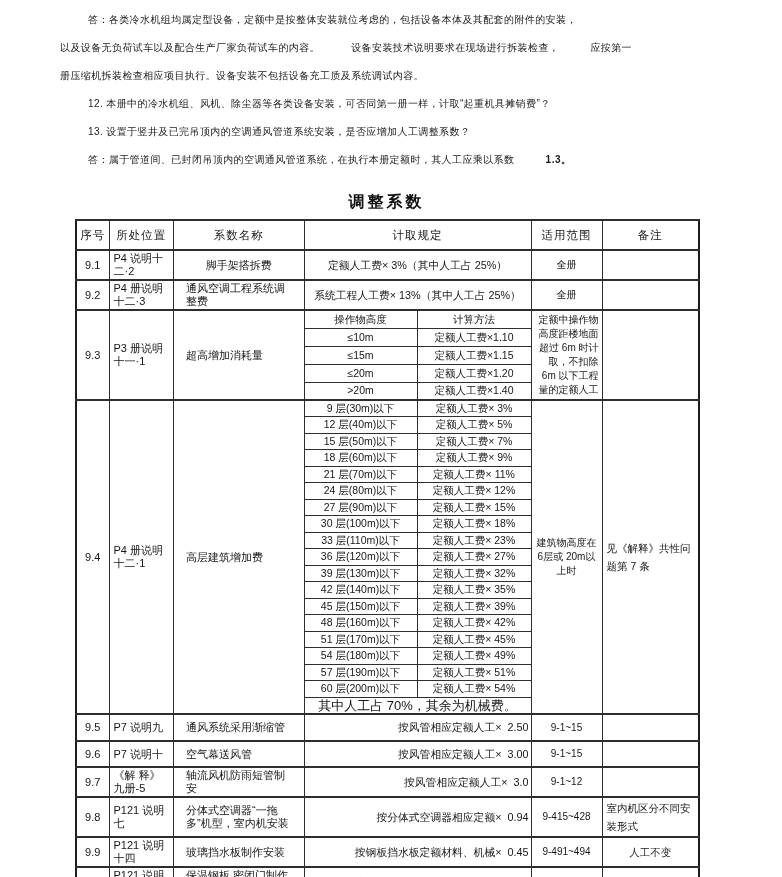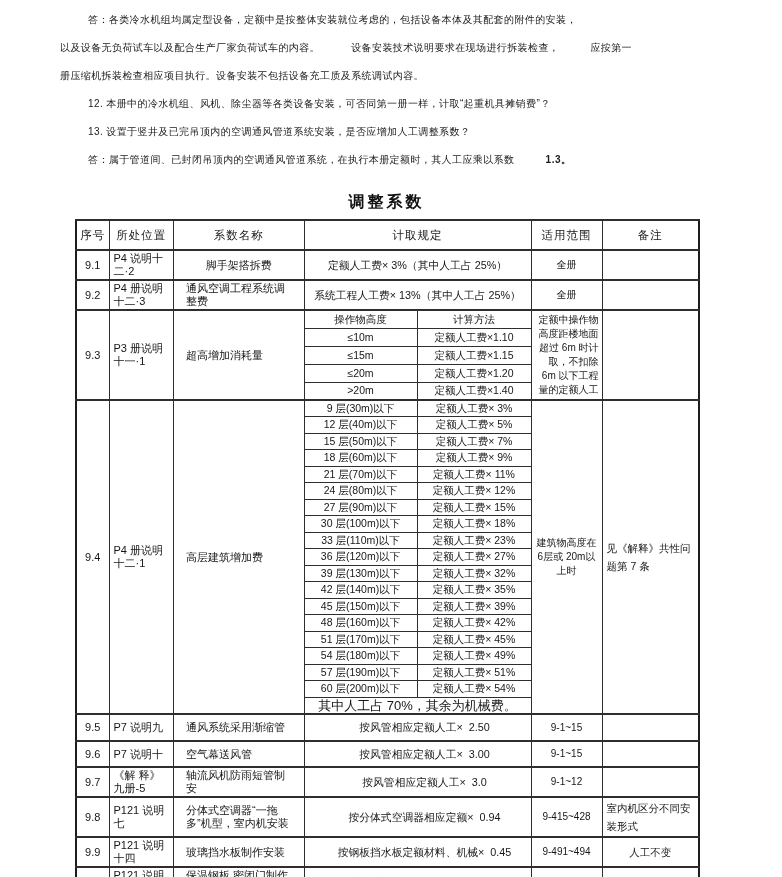--- a/index.html
+++ b/index.html
@@ -42,21 +42,21 @@
   tr.r92  { height:28px; }
   tr.g93h, tr.s93 { height:18px; }
   tr.g94h, tr.s94 { height:16.5px; }
   tr.s94f { height:17px; }
   tr.r95 { height:27px; } tr.r96 { height:26px; } tr.r97 { height:26px; }
   tr.r98 { height:33px; } tr.r99 { height:24px; } tr.r910 { height:30px; }
 
   td.loc  { text-align:left; padding:1px 4px; }
   td.name { text-align:left; padding:1px 12px; }
   tr.r91 td.name { text-align:center; padding:1px 2px; }
-  td.rule { text-align:center; padding-left:16px; white-space:pre; font-size:10.8px; }
+  td.rule { text-align:right; padding-left:16px; white-space:pre; font-size:10.8px; }
   td.rule.rc { text-align:center; padding-left:2px; }
   td.subc, td.subh { font-size:10.5px; white-space:pre; }
   td.subfoot { font-size:13px; text-align:center; white-space:pre; }
   td.scope { font-size:10px; line-height:14px; padding:2px 3px; }
   td.scope.tl { text-align:right; }
   td.note { font-size:10.5px; line-height:18px; }
   td.note.tl { text-align:left; padding:1px 4px; }
 </style>
 </head>
 <body>

